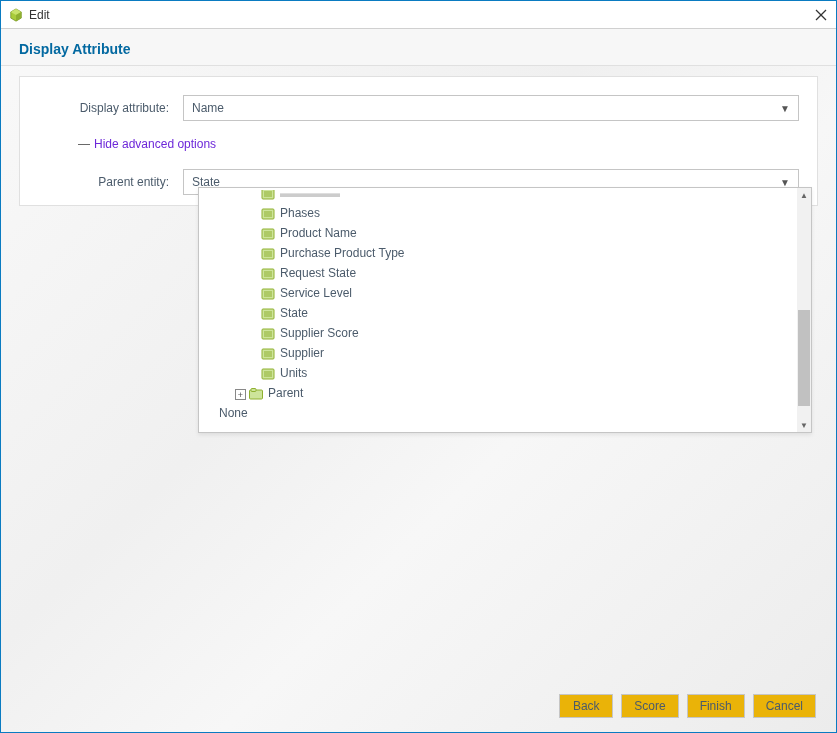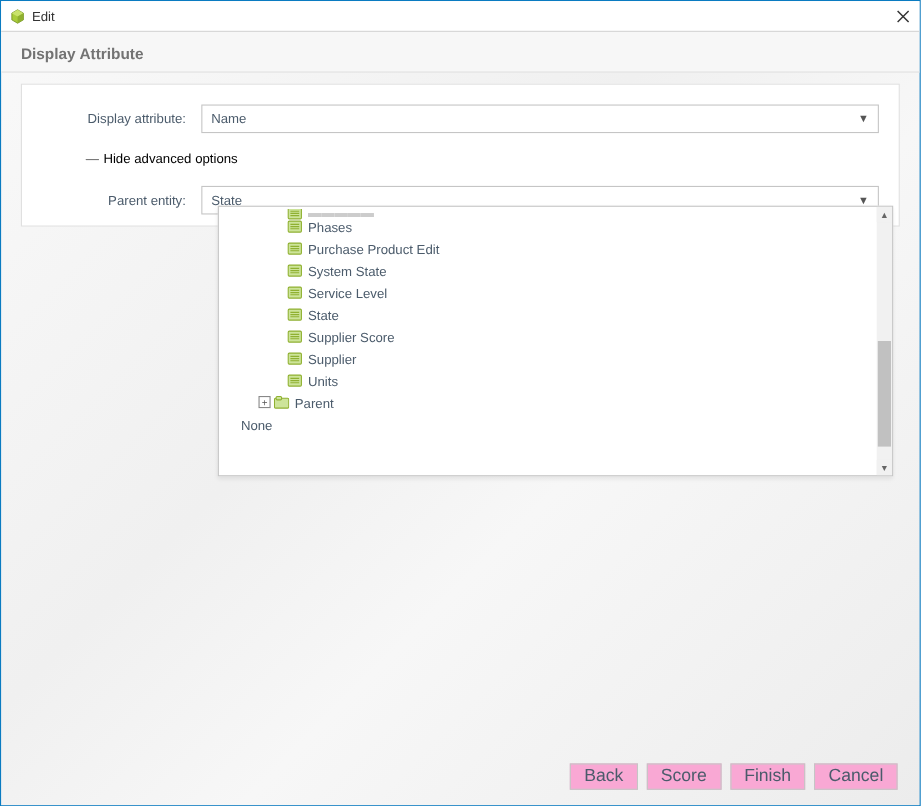--- a/index.html
+++ b/index.html
@@ -2,42 +2,42 @@
 <html><head>
   <meta charset="utf-8">
   <style>
     * { box-sizing: border-box; margin: 0; padding: 0; font-family: Arial, sans-serif; }
     body { width: 837px; height: 733px; border: 1px solid #0a7bc1; background: #f5f5f5; position: relative; overflow: hidden; display: flex; flex-direction: column; }
     .titlebar { height: 28px; background: #fff; border-bottom: 1px solid #d0d0d0; display: flex; align-items: center; padding: 0 8px; flex-shrink: 0; justify-content: flex-end; }
     .app-icon { width: 14px; height: 14px; margin-right: 6px; }
     .titlebar-text { font-size: 12px; color: #333; flex: 1; }
     .close-x { width: 14px; height: 14px; cursor: pointer; }
     .header-section { padding: 12px 18px 8px 18px; background: #f7f7f7; border-bottom: 1px solid #e0e0e0; }
-    .header-title { font-size: 14px; font-weight: bold; color: #737373; }
+    .header-title { font-size: 14px; font-weight: bold; color: #0369a1; }
     .content-panel { margin: 10px 18px 0 18px; background: #fff; border: 1px solid #e0e0e0; padding: 18px 18px 10px 18px; position: relative; }
     .form-row { display: flex; align-items: center; margin-bottom: 16px; }
     .form-label { width: 145px; text-align: right; font-size: 12px; color: #4b5b6b; padding-right: 14px; }
     .minus-icon { width: 10px; text-align: right; font-size: 12px; color: #555; margin-left: 40px;}
-    .adv-toggle { font-size: 12px; color: #000000; cursor: pointer; }
+    .adv-toggle { font-size: 12px; color: #6d28d9; cursor: pointer; }
     .select-box { flex: 1; height: 26px; border: 1px solid #c5c5c5; background: #fff; display: flex; align-items: center; justify-content: space-between; padding: 0 8px; font-size: 12px; color: #4b5b6b; cursor: pointer; }
     .select-caret { font-size: 10px; color: #555; }
     .dropdown-panel { position: absolute; left: 178px; top: 110px; width: 614px; height: 246px; border: 1px solid #c5c5c5; background: #fff; box-shadow: 0 2px 4px rgba(0,0,0,0.08); overflow: hidden; }
     .dropdown-scroll-area { position: absolute; top: 0; left: 0; right: 14px; bottom: 0; overflow: hidden;}
     .tree { padding: 2px 6px; font-size: 12px; color: #4b5b6b; }
-    .tree-row { height: 20px; display: flex; align-items: flex-start; cursor: pointer; }
+    .tree-row { height: 20px; display: flex; align-items: flex-end; cursor: pointer; }
     .tree-indent { display: inline-block; }
     .leaf-icon { width: 14px; height: 12px; display: inline-block; margin-right: 5px; flex-shrink:0; }
     .expand-box { width: 11px; height: 11px; border: 1px solid #888; display: inline-flex; align-items: center; justify-content: center; font-size: 9px; color: #555; margin-right: 3px; background:#fff;}
     .folder-icon { width: 14px; height: 12px; display:inline-block; margin-right:5px;}
     .scrollbar { position: absolute; right: 0; top: 0; width: 14px; height: 100%; background: #f1f1f1; }
     .scroll-arrow { width: 14px; height: 14px; display:flex; align-items:center; justify-content:center; font-size:8px; color:#666; background:#f1f1f1;}
     .scroll-track { position:absolute; top:14px; bottom:14px; left:0; right:0;}
     .scroll-thumb { position: absolute; left: 1px; width: 12px; background: #c1c1c1; border-radius:0;}
     .buttons-row { position: absolute; bottom: 14px; right: 20px; display: flex; gap: 8px; }
-    .btn { min-width: 54px; height: 24px; border: 1px solid #c5c5c5; background: #f9a8d4; font-size: 16px; color: #4b5b6b; padding: 0 12px; cursor: pointer; }
+    .btn { min-width: 54px; height: 24px; border: 1px solid #c5c5c5; background: #eab308; font-size: 12px; color: #4b5b6b; padding: 0 12px; cursor: pointer; }
     .bg-deco { position:absolute; inset: 28px 0 0 0; background: linear-gradient(135deg, #f9f9f9 0%, #f0f0f0 40%, #f7f7f7 60%, #ececec 100%); z-index:-1;}
     .tree-label { white-space: nowrap;}
   </style>
 </head>
 <body>
 
 <div class="bg-deco"></div>
 
 <div class="titlebar">
   <svg class="app-icon" viewBox="0 0 16 16">
@@ -106,32 +106,43 @@
           </div>
           <div class="tree-row">
             <span style="width: 0px;"></span>
             <span><span style="display:inline-block;width:56px;"></span></span>
             <svg class="leaf-icon" viewBox="0 0 14 12">
               <rect x="1" y="1" width="12" height="10" rx="1" fill="#cde49a" stroke="#8fb030"></rect>
               <line x1="3" y1="4" x2="11" y2="4" stroke="#8fb030"></line>
               <line x1="3" y1="6" x2="11" y2="6" stroke="#8fb030"></line>
               <line x1="3" y1="8" x2="11" y2="8" stroke="#8fb030"></line>
             </svg>
-            <span class="tree-label">Purchase Product Edit</span>
-          </div>
-          <div class="tree-row">
-            <span style="width: 0px;"></span>
-            <span><span style="display:inline-block;width:56px;"></span></span>
-            <svg class="leaf-icon" viewBox="0 0 14 12">
-              <rect x="1" y="1" width="12" height="10" rx="1" fill="#cde49a" stroke="#8fb030"></rect>
-              <line x1="3" y1="4" x2="11" y2="4" stroke="#8fb030"></line>
-              <line x1="3" y1="6" x2="11" y2="6" stroke="#8fb030"></line>
-              <line x1="3" y1="8" x2="11" y2="8" stroke="#8fb030"></line>
-            </svg>
-            <span class="tree-label">System State</span>
+            <span class="tree-label">Product Name</span>
+          </div>
+          <div class="tree-row">
+            <span style="width: 0px;"></span>
+            <span><span style="display:inline-block;width:56px;"></span></span>
+            <svg class="leaf-icon" viewBox="0 0 14 12">
+              <rect x="1" y="1" width="12" height="10" rx="1" fill="#cde49a" stroke="#8fb030"></rect>
+              <line x1="3" y1="4" x2="11" y2="4" stroke="#8fb030"></line>
+              <line x1="3" y1="6" x2="11" y2="6" stroke="#8fb030"></line>
+              <line x1="3" y1="8" x2="11" y2="8" stroke="#8fb030"></line>
+            </svg>
+            <span class="tree-label">Purchase Product Type</span>
+          </div>
+          <div class="tree-row">
+            <span style="width: 0px;"></span>
+            <span><span style="display:inline-block;width:56px;"></span></span>
+            <svg class="leaf-icon" viewBox="0 0 14 12">
+              <rect x="1" y="1" width="12" height="10" rx="1" fill="#cde49a" stroke="#8fb030"></rect>
+              <line x1="3" y1="4" x2="11" y2="4" stroke="#8fb030"></line>
+              <line x1="3" y1="6" x2="11" y2="6" stroke="#8fb030"></line>
+              <line x1="3" y1="8" x2="11" y2="8" stroke="#8fb030"></line>
+            </svg>
+            <span class="tree-label">Request State</span>
           </div>
           <div class="tree-row">
             <span style="width: 0px;"></span>
             <span><span style="display:inline-block;width:56px;"></span></span>
             <svg class="leaf-icon" viewBox="0 0 14 12">
               <rect x="1" y="1" width="12" height="10" rx="1" fill="#cde49a" stroke="#8fb030"></rect>
               <line x1="3" y1="4" x2="11" y2="4" stroke="#8fb030"></line>
               <line x1="3" y1="6" x2="11" y2="6" stroke="#8fb030"></line>
               <line x1="3" y1="8" x2="11" y2="8" stroke="#8fb030"></line>
             </svg>

